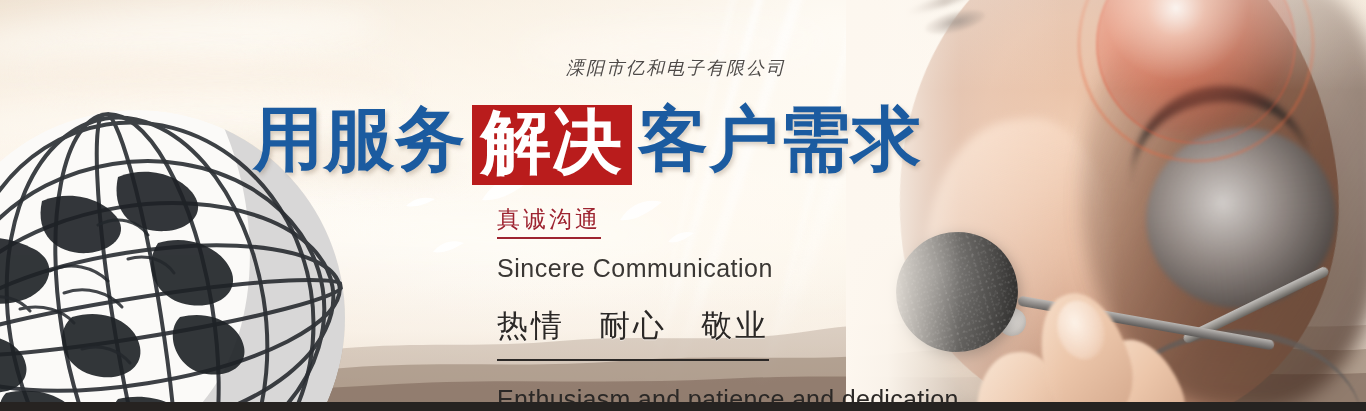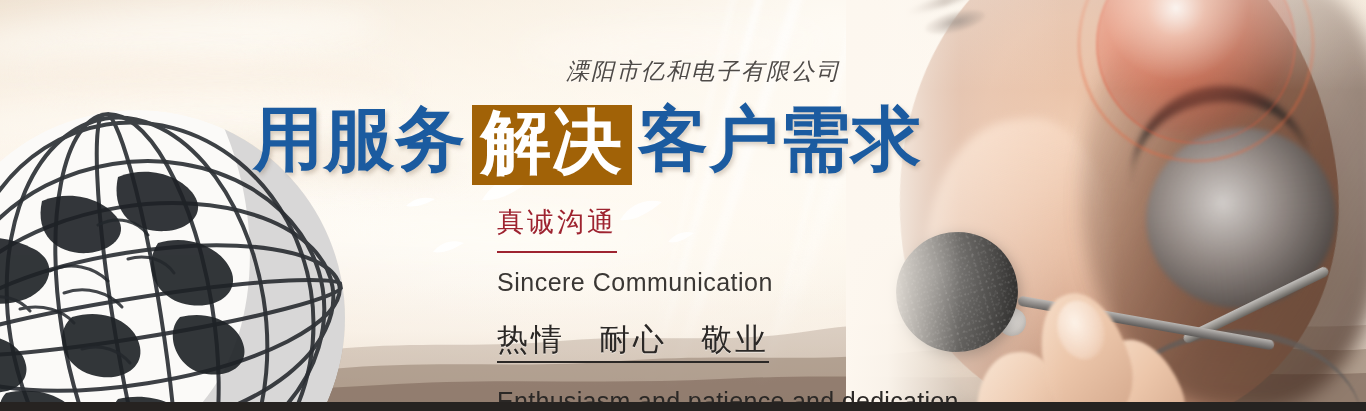--- a/index.html
+++ b/index.html
@@ -245,21 +245,21 @@
 
   
   .petal { position:absolute; pointer-events:none; }
 
   
   .copy { position:absolute; left:0; top:0; width:1366px; height:411px; z-index:12; }
 
   .company {
     position:absolute;
     left:566px; top:56px;
-    font-size:23px;
+    font-size:18px;
     font-weight:400;
     font-style:italic;
     letter-spacing:2px;
     color:#4e4a47;
     text-shadow:0 1px 0 rgba(255,255,255,0.55);
     white-space:nowrap;
   }
 
   .headline {
     position:absolute;
@@ -267,59 +267,59 @@
     font-size:70px;
     font-weight:700;
     line-height:82px;
     letter-spacing:1px;
     color:#1b5ba0;
     white-space:nowrap;
     text-shadow:2px 3px 4px rgba(120,95,70,0.28);
   }
   .headline .hl {
     display:inline-block;
-    background:#a16207;
+    background:#b91c1c;
     color:#ffffff;
     padding:3px 9px 9px 9px;
     margin:0 6px;
     text-shadow:none;
     line-height:68px;
     vertical-align:-3px;
   }
 
   .slogan { position:absolute; left:497px; top:204px; }
 
   .cn-red {
-    font-size:27px;
+    font-size:23px;
     font-weight:400;
     letter-spacing:3px;
     color:#9e2430;
     border-bottom:2px solid #9e2430;
     display:inline-block;
-    padding-bottom:11px;
+    padding-bottom:2px;
     white-space:nowrap;
     text-shadow:0 1px 0 rgba(255,255,255,0.5);
   }
   .en-1 {
     display:block;
     margin-top:15px;
     font-size:25px;
     letter-spacing:0.5px;
     color:#3a3734;
     white-space:nowrap;
   }
   .cn-dark {
     display:inline-block;
     margin-top:22px;
     font-size:31px;
     font-weight:400;
     letter-spacing:3px;
     color:#2b2826;
     border-bottom:2px solid #2b2826;
-    padding-bottom:0;
+    padding-bottom:12px;
     white-space:nowrap;
     text-shadow:0 1px 0 rgba(255,255,255,0.5);
   }
   .en-2 {
     display:block;
     margin-top:24px;
     font-size:25px;
     letter-spacing:0.3px;
     color:#2b2826;
     white-space:nowrap;

